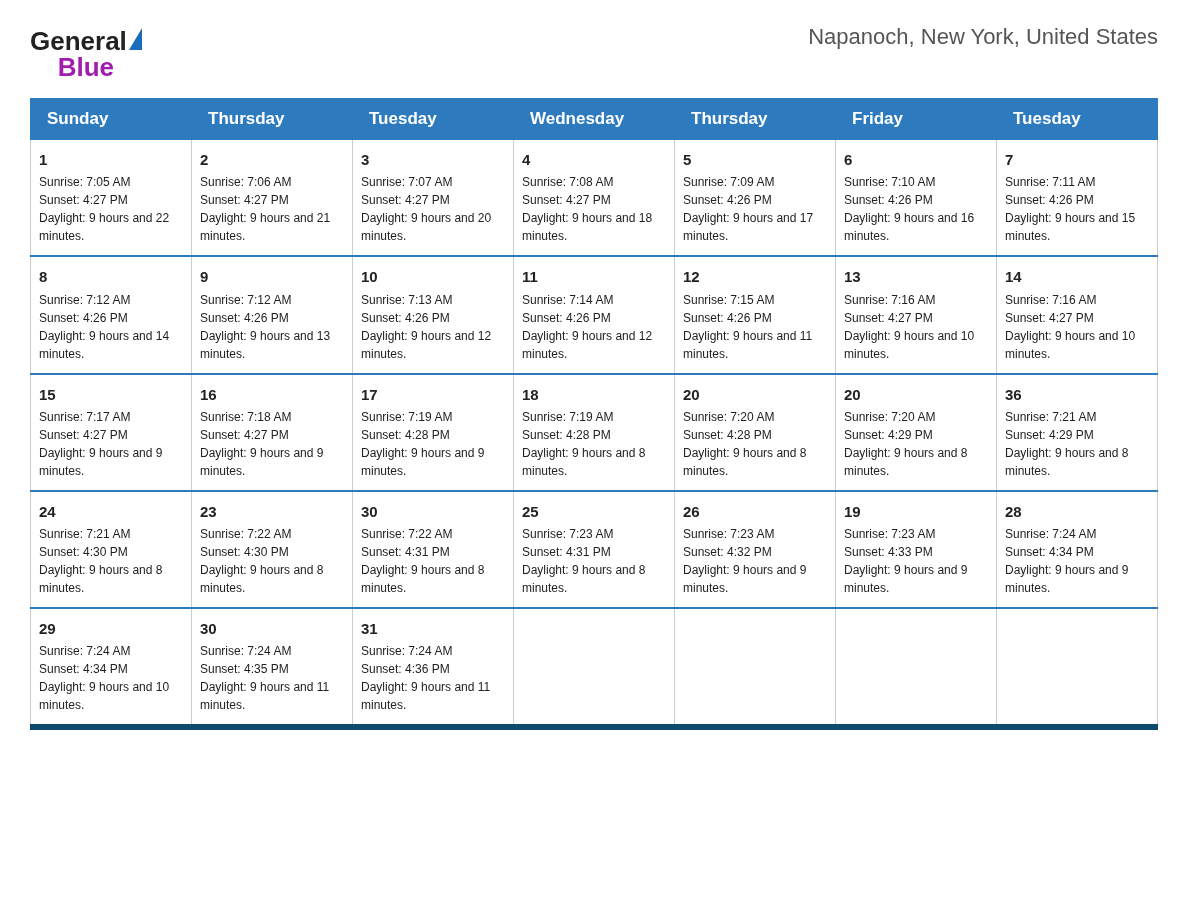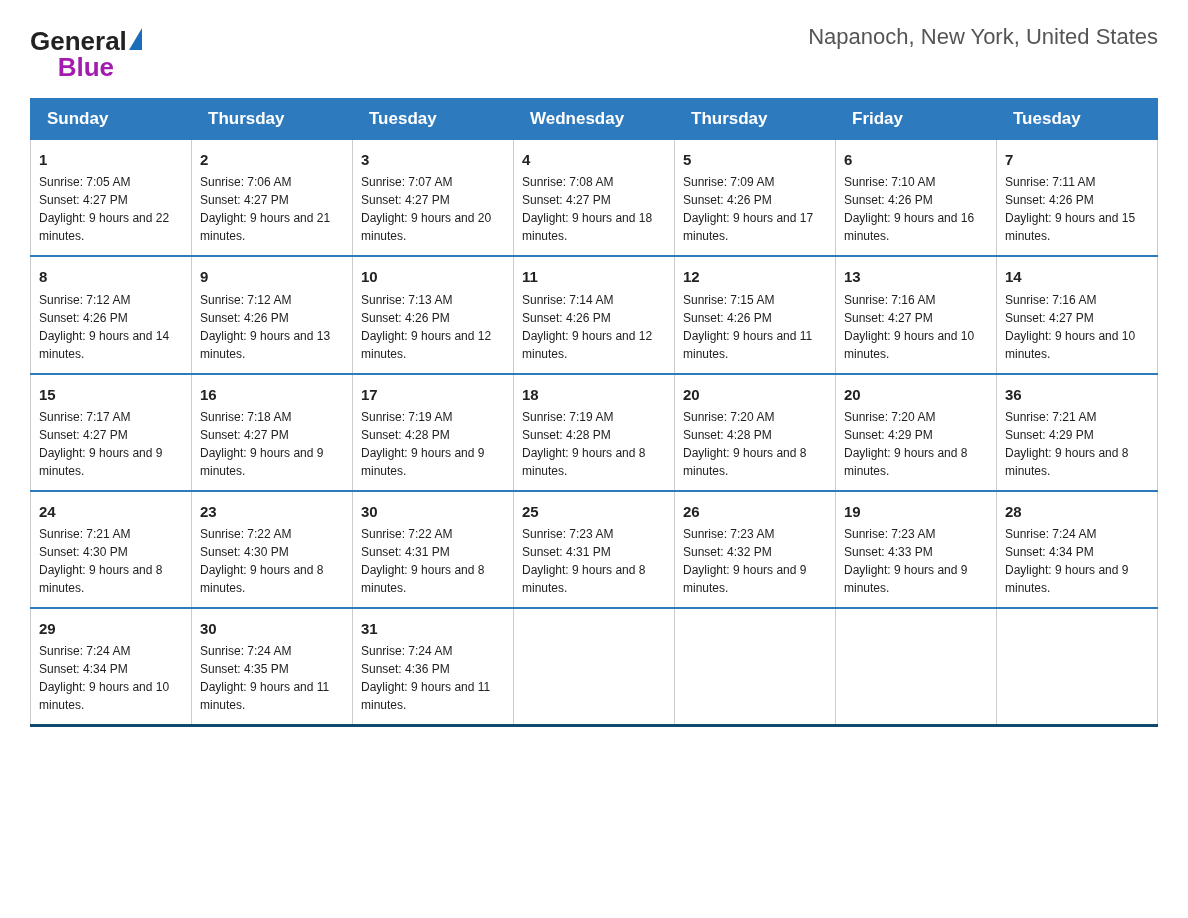--- a/index.html
+++ b/index.html
@@ -95,21 +95,21 @@
       color: #222;
       line-height: 1.5;
     }
     tbody tr td.empty {
       background: #fff;
     }
     tbody tr {
       border-bottom: 2px solid #2d7abf;
     }
     tbody tr:last-child {
-      border-bottom: 3px solid #0c4a6e;
+      border-bottom: 6px solid #0c4a6e;
     }
   </style>
 </head>
 <body>
 
 <div class="header-area">
   <div class="logo">
     <div style="display:flex;align-items:center;">
       <span class="logo-text-general">General</span>
       <span class="logo-triangle"></span>

